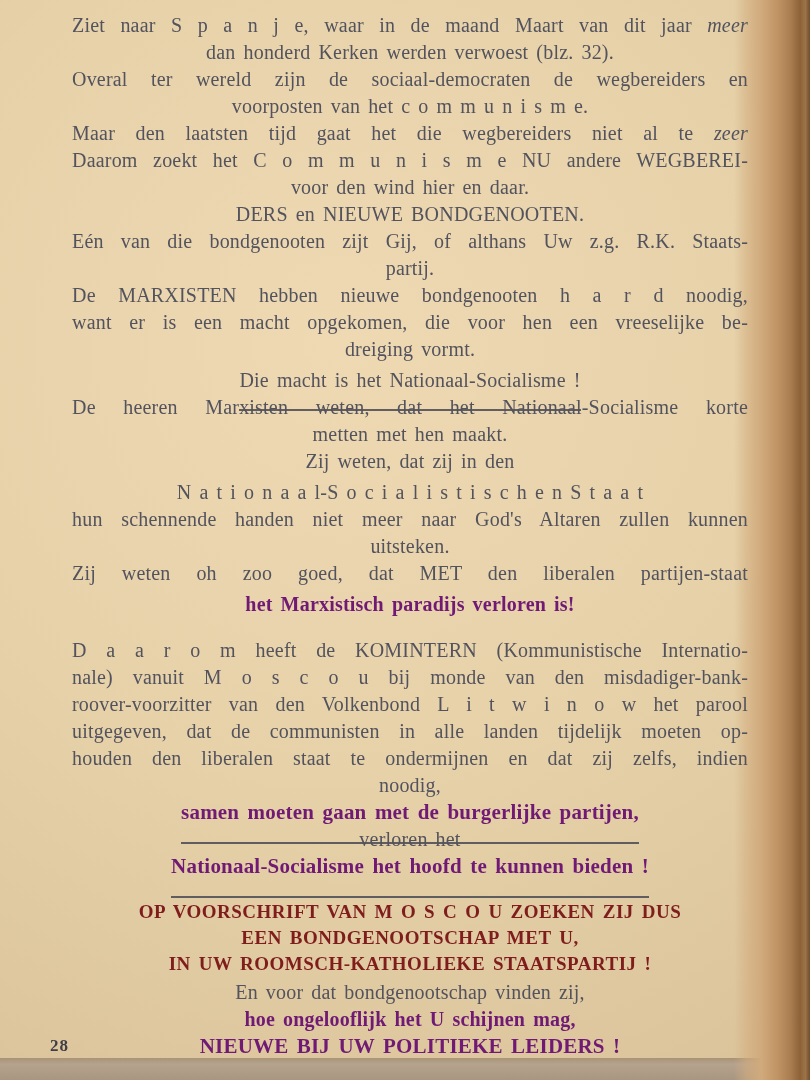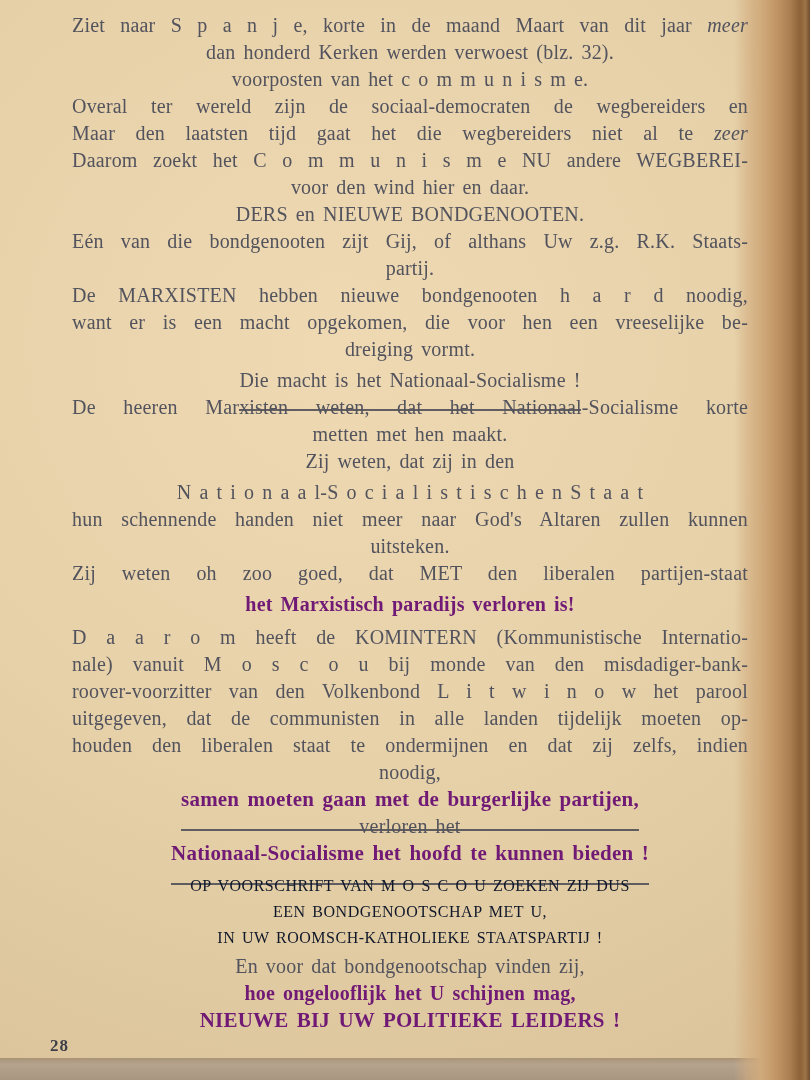--- a/index.html
+++ b/index.html
@@ -46,42 +46,42 @@
     font-size:20px; line-height:27px;
     letter-spacing:.2px; word-spacing:.14em;
     text-align:center; white-space:normal;
   }
   .j { text-align:justify; text-align-last:justify; text-justify:inter-word; }
   .c { text-align:center; text-align-last:center; }
   .b { font-weight:700; color:#701a75; }
   .em { font-style:italic; }
   .u { border-bottom:2px solid rgba(73,73,84,.85); padding-bottom:18px; }
   .sz21 { font-size:21px; }
-  .caps { font-size:16px; font-weight:400; color:#0f172a; letter-spacing:.5px; line-height:26px; }
-  .mt2 { margin-top:2px; } .mt4 { margin-top:4px; } .mt6 { margin-top:6px; }
+  .caps { font-size:19px; font-weight:700; color:#7f1d1d; letter-spacing:.5px; line-height:26px; }
+  .mt2 { margin-top:2px; } .mt4 { margin-top:4px; } .mt6 { margin-top:19px; }
 
   .pagenum {
     position:absolute; left:50px; top:1036px;
     font-weight:700; font-size:17px; letter-spacing:1px; color:#3e3e48;
   }
 </style>
 </head>
 <body>
 
 <div class="photo">
   <div class="paper"></div>
   <div class="bottom-edge"></div>
   <div class="right-edge"></div>
 
   <div class="textblock">
 
-    <div class="l j"><span>Ziet naar S p a n j e, korte in de maand Maart van dit jaar </span><span class="em">meer</span></div>
+    <div class="l j"><span>Ziet naar S p a n j e, waar in de maand Maart van dit jaar </span><span class="em">meer</span></div>
     <div class="l">dan honderd Kerken werden verwoest (blz. 32).</div>
+    <div class="l j">Overal ter wereld zijn de sociaal-democraten de wegbereiders en</div>
     <div class="l">voorposten van het c o m m u n i s m e.</div>
-    <div class="l j">Overal ter wereld zijn de sociaal-democraten de wegbereiders en</div>
     <div class="l j"><span>Maar den laatsten tijd gaat het die wegbereiders niet al te </span><span class="em">zeer</span></div>
     <div class="l j">Daarom zoekt het C o m m u n i s m e NU andere WEGBEREI-</div>
     <div class="l">voor den wind hier en daar.</div>
     <div class="l">DERS en NIEUWE BONDGENOOTEN.</div>
     <div class="l j">Eén van die bondgenooten zijt Gij, of althans Uw z.g. R.K. Staats-</div>
     <div class="l">partij.</div>
     <div class="l j">De MARXISTEN hebben nieuwe bondgenooten h a r d noodig,</div>
     <div class="l j">want er is een macht opgekomen, die voor hen een vreeselijke be-</div>
     <div class="l">dreiging vormt.</div>
 

